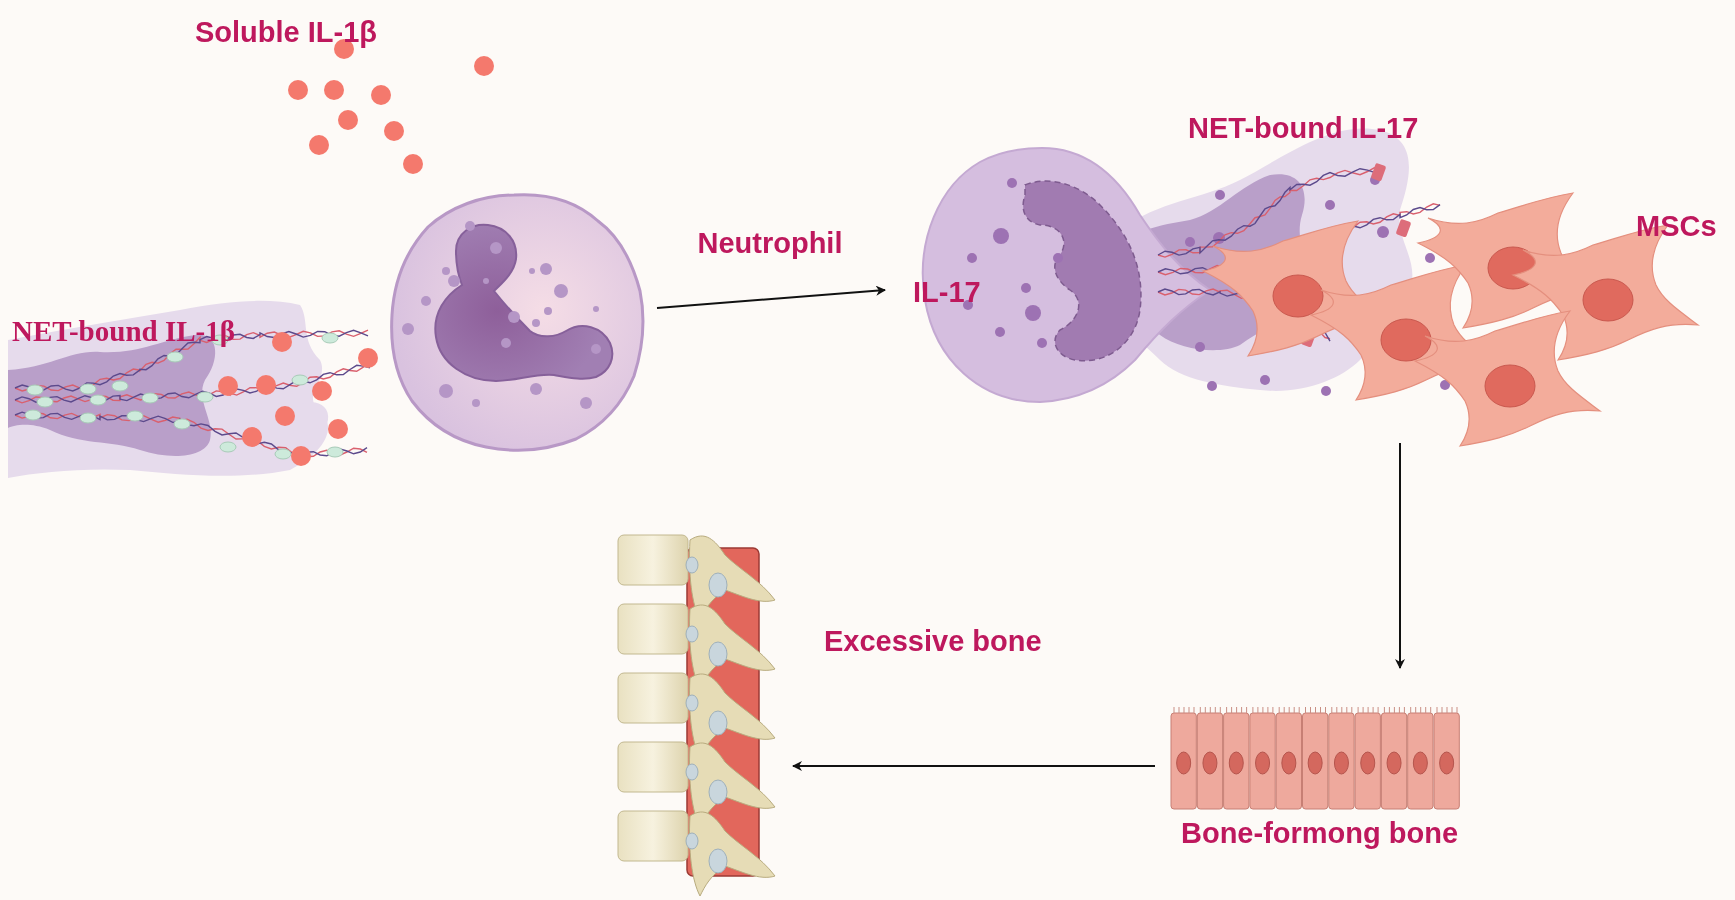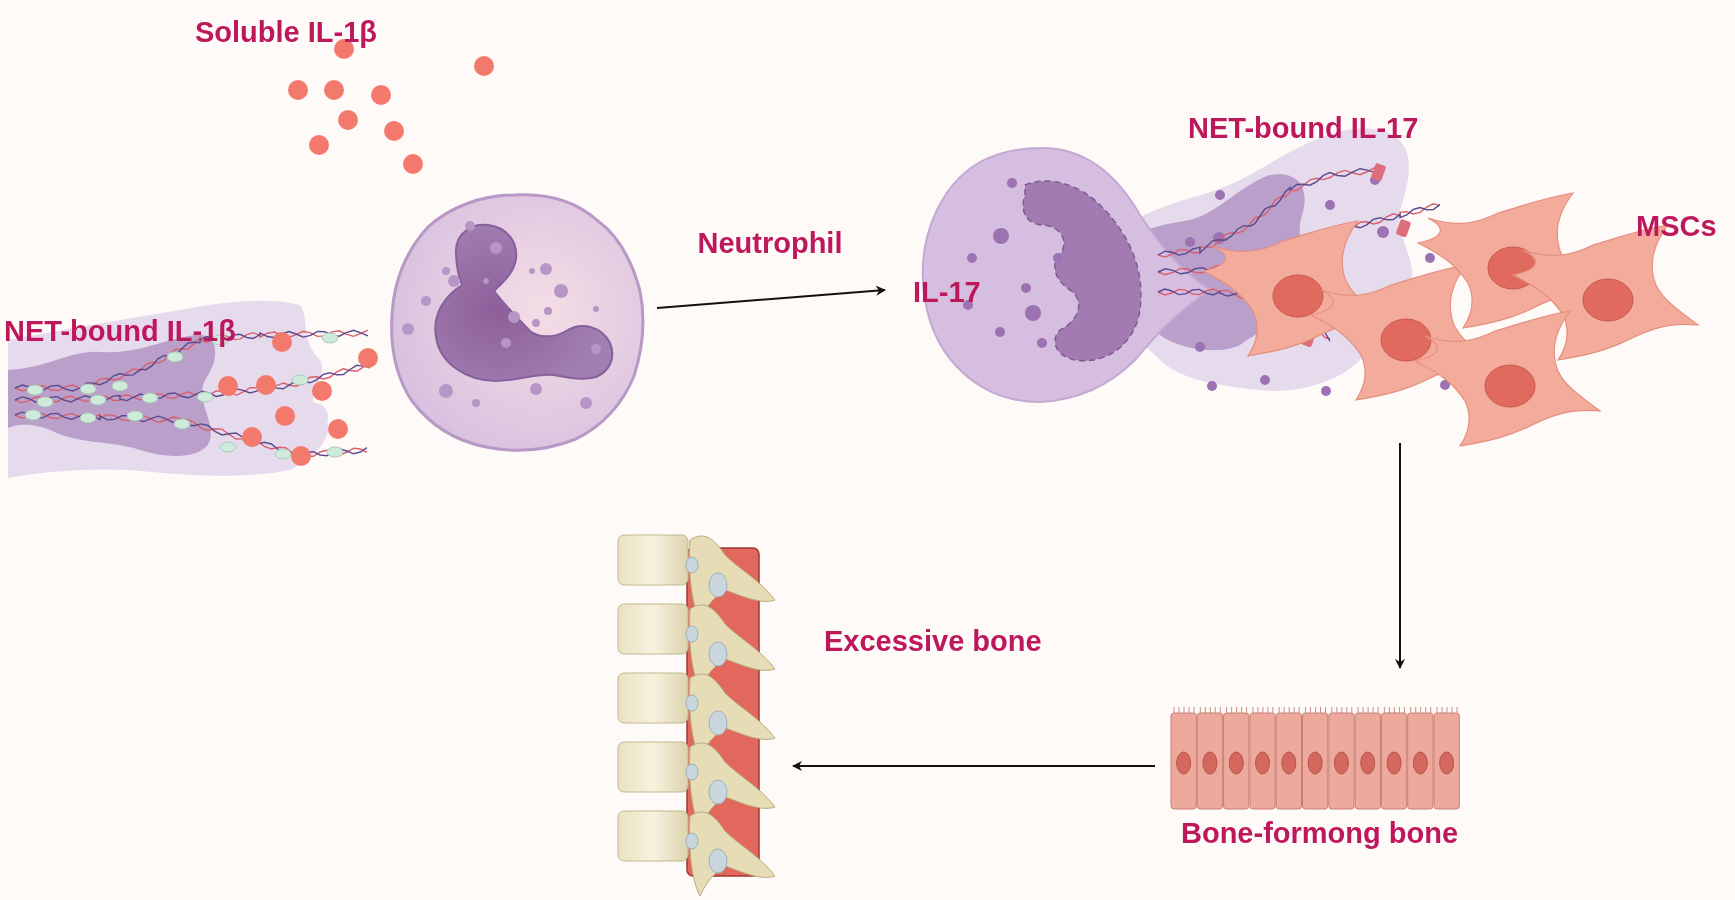--- a/index.html
+++ b/index.html
@@ -332,21 +332,21 @@
           <rect x="618" y="811" width="70" height="50" rx="6" fill="url(#gBone)" stroke="#c2b88f" stroke-width="1"></rect>
           <path d="M690,816 C705,806 715,816 725,831 C740,846 760,856 775,876 C760,881 740,871 725,866 C710,876 705,886 700,896 C692,881 688,851 690,816 Z" fill="#e6dcb6" stroke="#b8ab7e" stroke-width="1"></path>
           <ellipse cx="718" cy="861" rx="9" ry="12" fill="#c9d6dd" stroke="#9fb0ba" stroke-width="1"></ellipse>
           <ellipse cx="692" cy="841" rx="6" ry="8" fill="#c9d6dd" stroke="#9fb0ba" stroke-width="1"></ellipse>
         </g>
       </g>
   </g>
 </svg>
 
 <div class="label" style="left:195px; top:12px;">Soluble IL-1β</div>
-<div class="label" style="left:4px; top:311px;">NET-bound IL-1β</div>
+<div class="label" style="left:12px; top:311px;font-family:Liberation Serif, serif;">NET-bound IL-1β</div>
 <div class="label center" style="left:670px; top:180px; width:200px;">
   <div>Neutrophil</div>
 </div>
 <div class="label" style="left:1188px; top:108px;">NET-bound IL-17</div>
 <div class="label" style="left:913px; top:272px;">IL-17</div>
 <div class="label" style="left:1636px; top:206px;">MSCs</div>
 <div class="label center" style="left:1420px; top:503px; width:270px;">
 </div>
 <div class="label" style="left:1181px; top:813px;">Bone-formong bone</div>
 <div class="label" style="left:824px; top:621px;">

